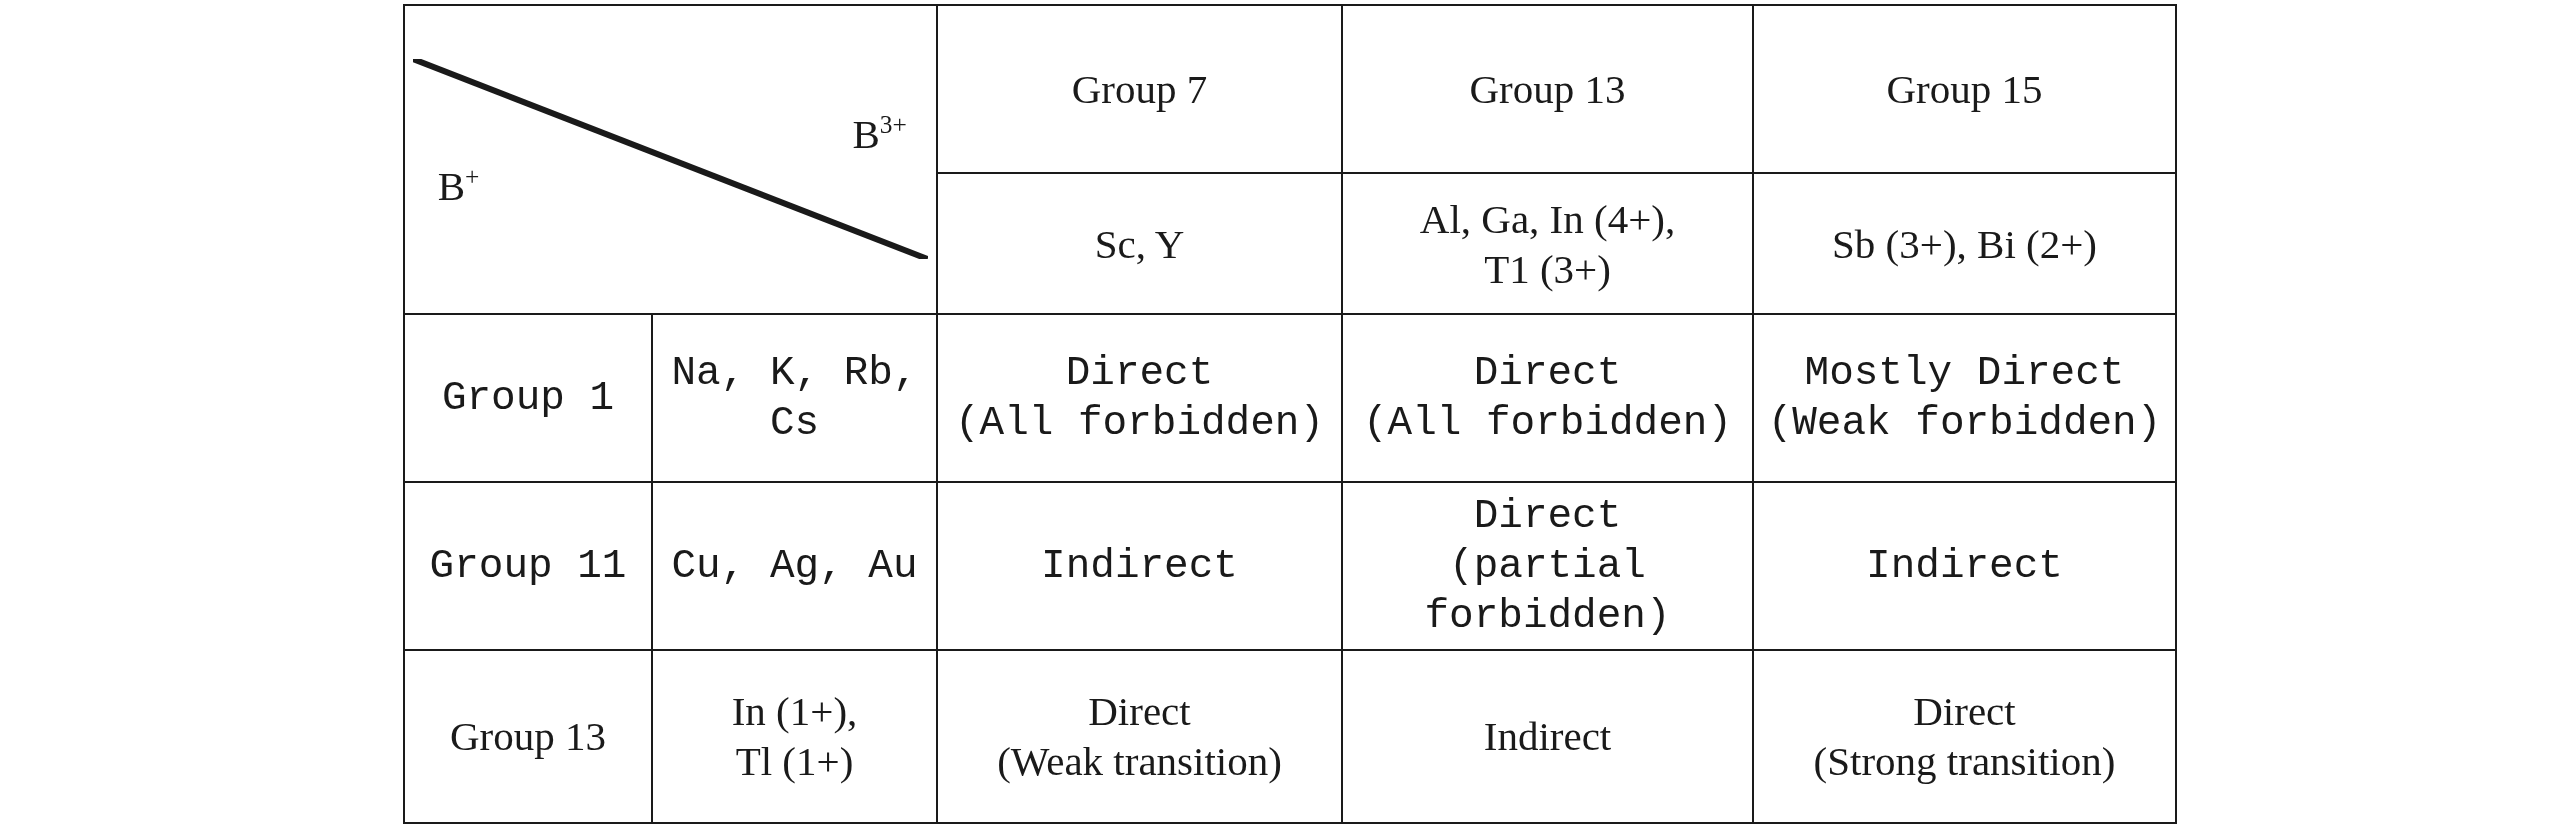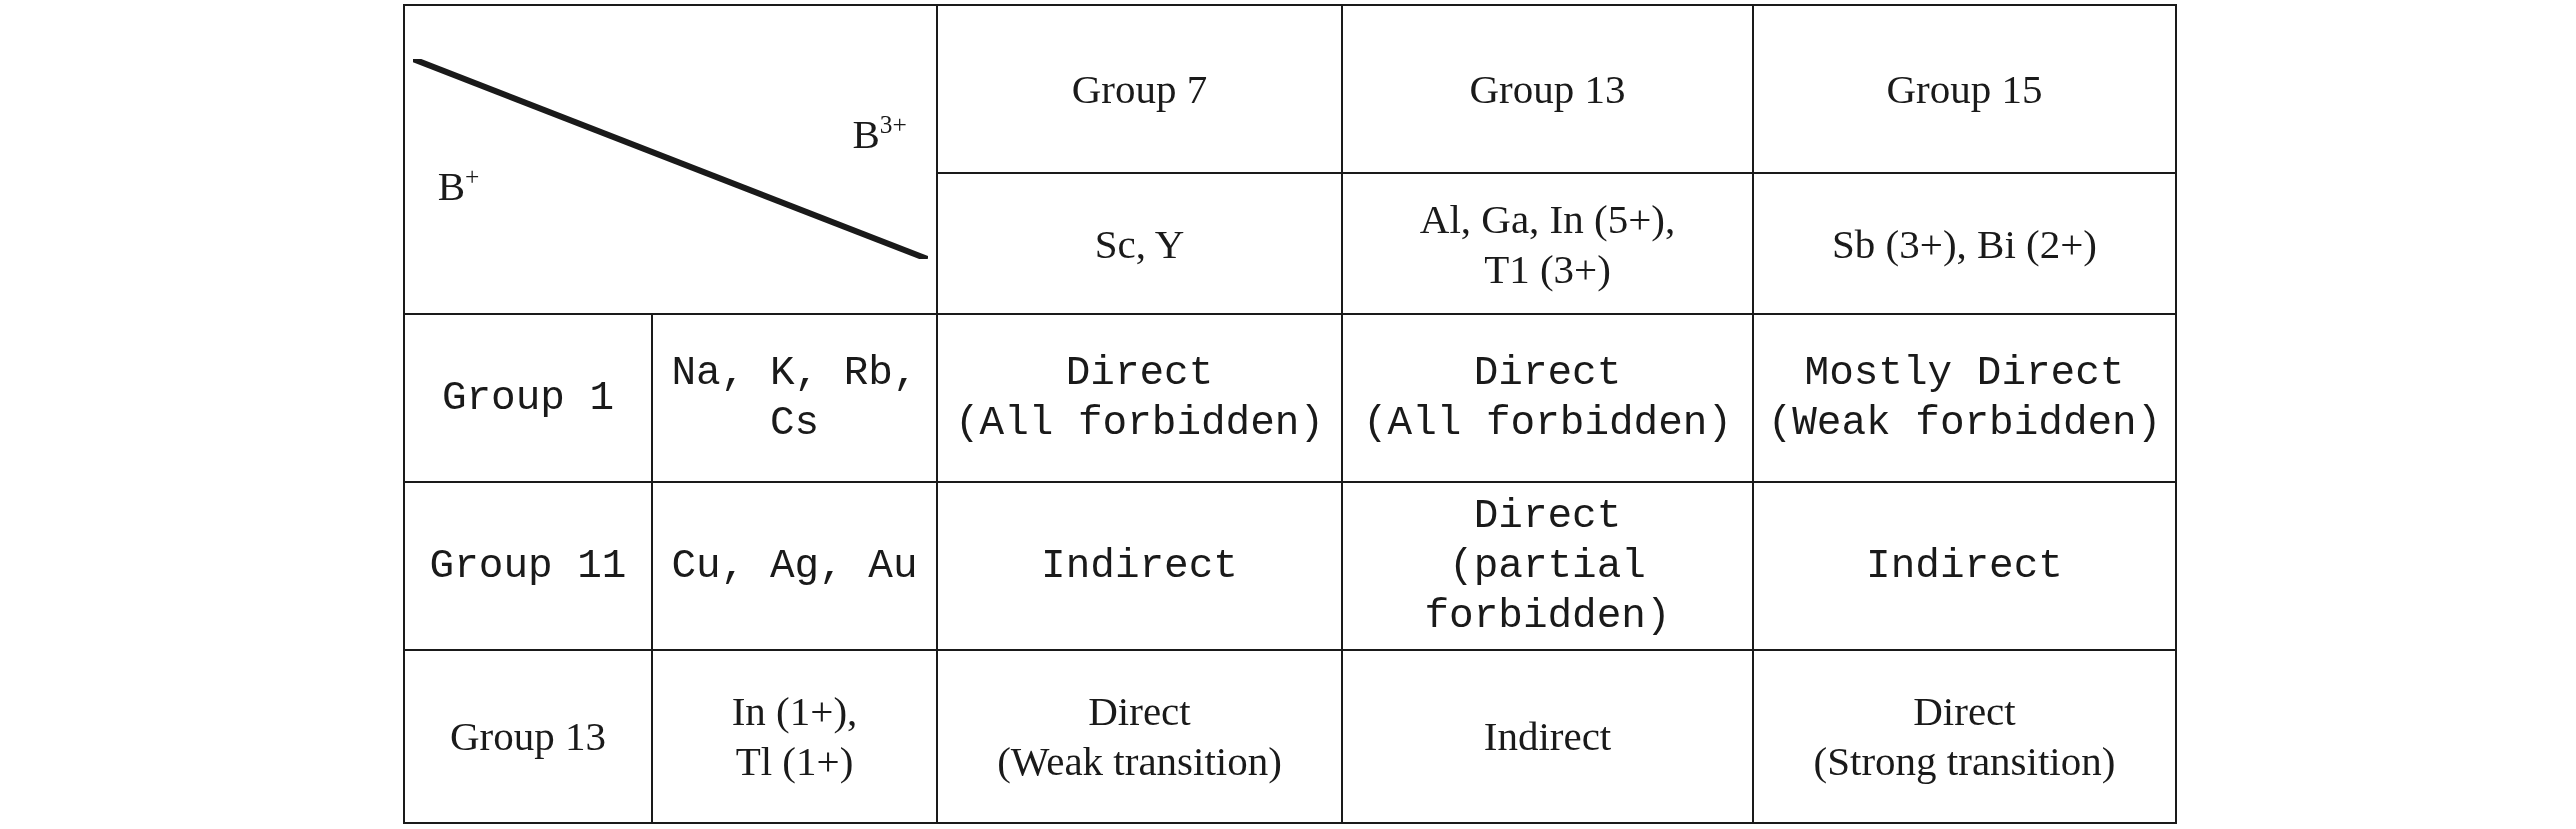--- a/index.html
+++ b/index.html
@@ -138,21 +138,21 @@
               <div class="corner-label-bottom"><span>B</span><sup>+</sup></div>
             </div>
           </td>
           <td>Group 7</td>
           <td>Group 13</td>
           <td>Group 15</td>
         </tr>
 
         <tr class="r-head2">
           <td>Sc, Y</td>
-          <td>Al, Ga, In (5+),
+          <td>Al, Ga, In (4+),
 T1 (3+)</td>
           <td>Sb (3+), Bi (2+)</td>
         </tr>
 
         <tr class="r-body">
           <td>Group 1</td>
           <td>Na, K, Rb,
 Cs</td>
           <td class="fill-peach">Direct
 (All forbidden)</td>

